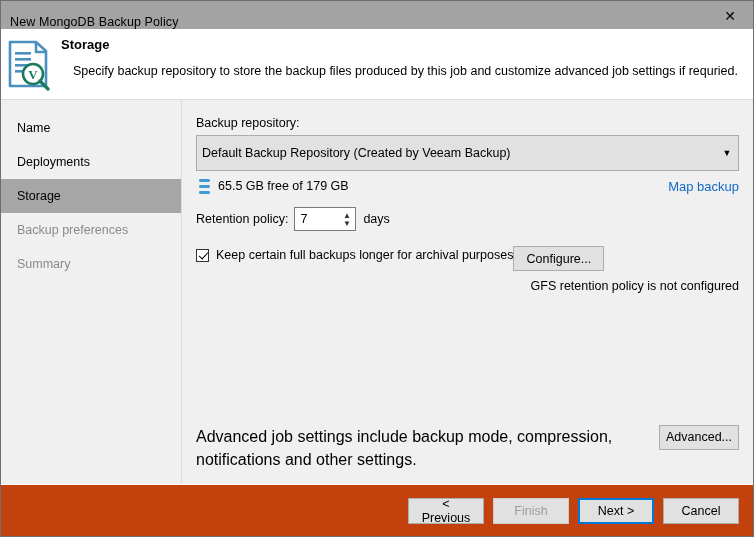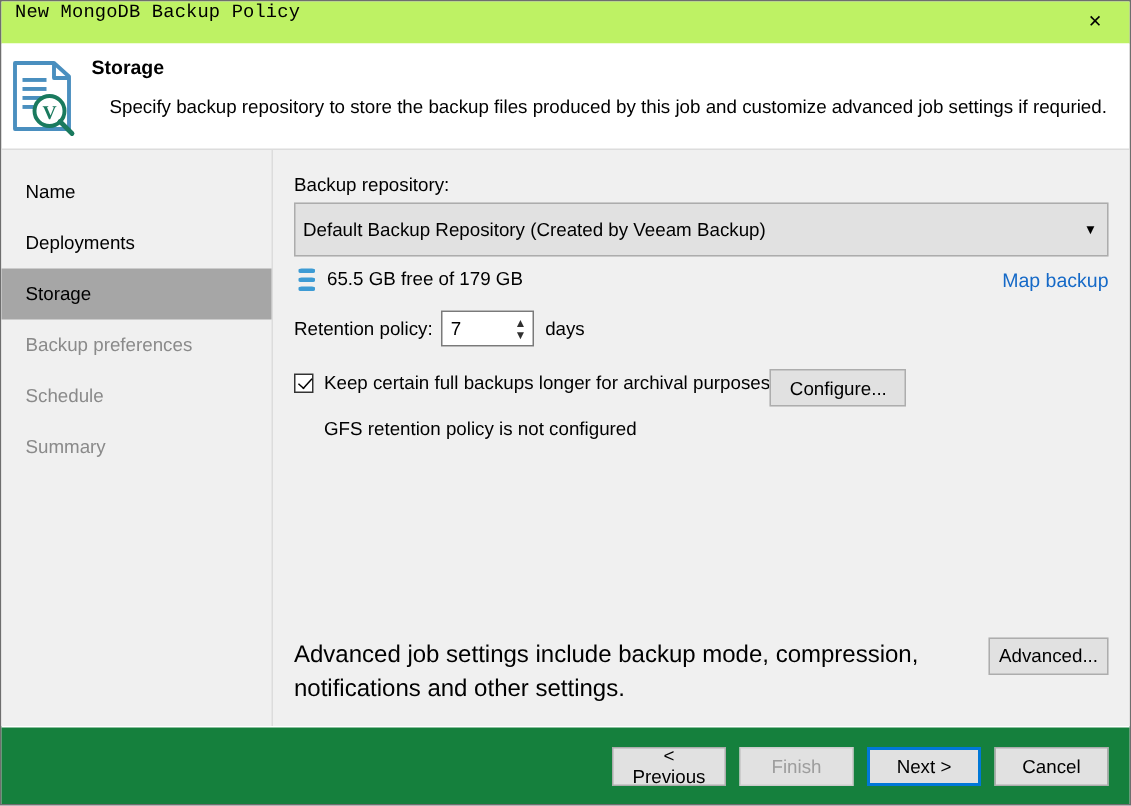--- a/index.html
+++ b/index.html
@@ -24,25 +24,24 @@
     border: 1px solid #6e6e6e;
     background: #ffffff;
     display: flex;
     flex-direction: column;
   }
 
   
   .titlebar {
     height: 28px;
     min-height: 28px;
-    background: #bef264;
-    display: flex;
-    align-items: flex-start;
-    justify-content: space-between;
-    font-family: Liberation Mono, monospace;
+    background: #a3a3a3;
+    display: flex;
+    align-items: flex-end;
+    justify-content: space-between;
   }
   .titlebar-text {
     padding-left: 9px;
     font-size: 12.5px;
     color: #000000;
     letter-spacing: 0.1px;
   }
   .close-button {
     width: 46px;
     height: 27px;
@@ -284,20 +283,21 @@
   .check-label {
     font-size: 12.5px;
     color: #000000;
     cursor: default;
   }
   .gfs-note {
     font-size: 12.5px;
     color: #000000;
     margin-top: 8px;
     margin-left: 20px;
+    text-align: right;
   }
 
   
   .btn {
     background: #e1e1e1;
     border: 1px solid #adadad;
     font-family: "Liberation Sans", sans-serif;
     font-size: 12.5px;
     color: #000000;
     height: 25px;
@@ -323,21 +323,21 @@
     font-size: 16px;
     color: #000000;
     line-height: 1.45;
     max-width: 452px;
   }
 
   
   .footer {
     height: 52px;
     min-height: 52px;
-    background: #15803d;
+    background: #c2410c;
     border-top: 1px solid #ffffff;
     display: flex;
     align-items: center;
     justify-content: flex-end;
     padding-right: 14px;
     gap: 9px;
     box-sizing: border-box;
   }
   .footer .btn {
     width: 76px;
@@ -383,21 +383,20 @@
     </div>
   </div>
 
   <div class="body">
 
     <div class="sidebar">
       <div class="sidebar-item">Name</div>
       <div class="sidebar-item">Deployments</div>
       <div class="sidebar-item active">Storage</div>
       <div class="sidebar-item disabled">Backup preferences</div>
-      <div class="sidebar-item disabled">Schedule</div>
       <div class="sidebar-item disabled">Summary</div>
     </div>
 
     <div class="content">
 
       <div class="field-label">Backup repository:</div>
 
       <div class="combo">
         <span>Default Backup Repository (Created by Veeam Backup)</span>
         <span class="combo-arrow">▼</span>

